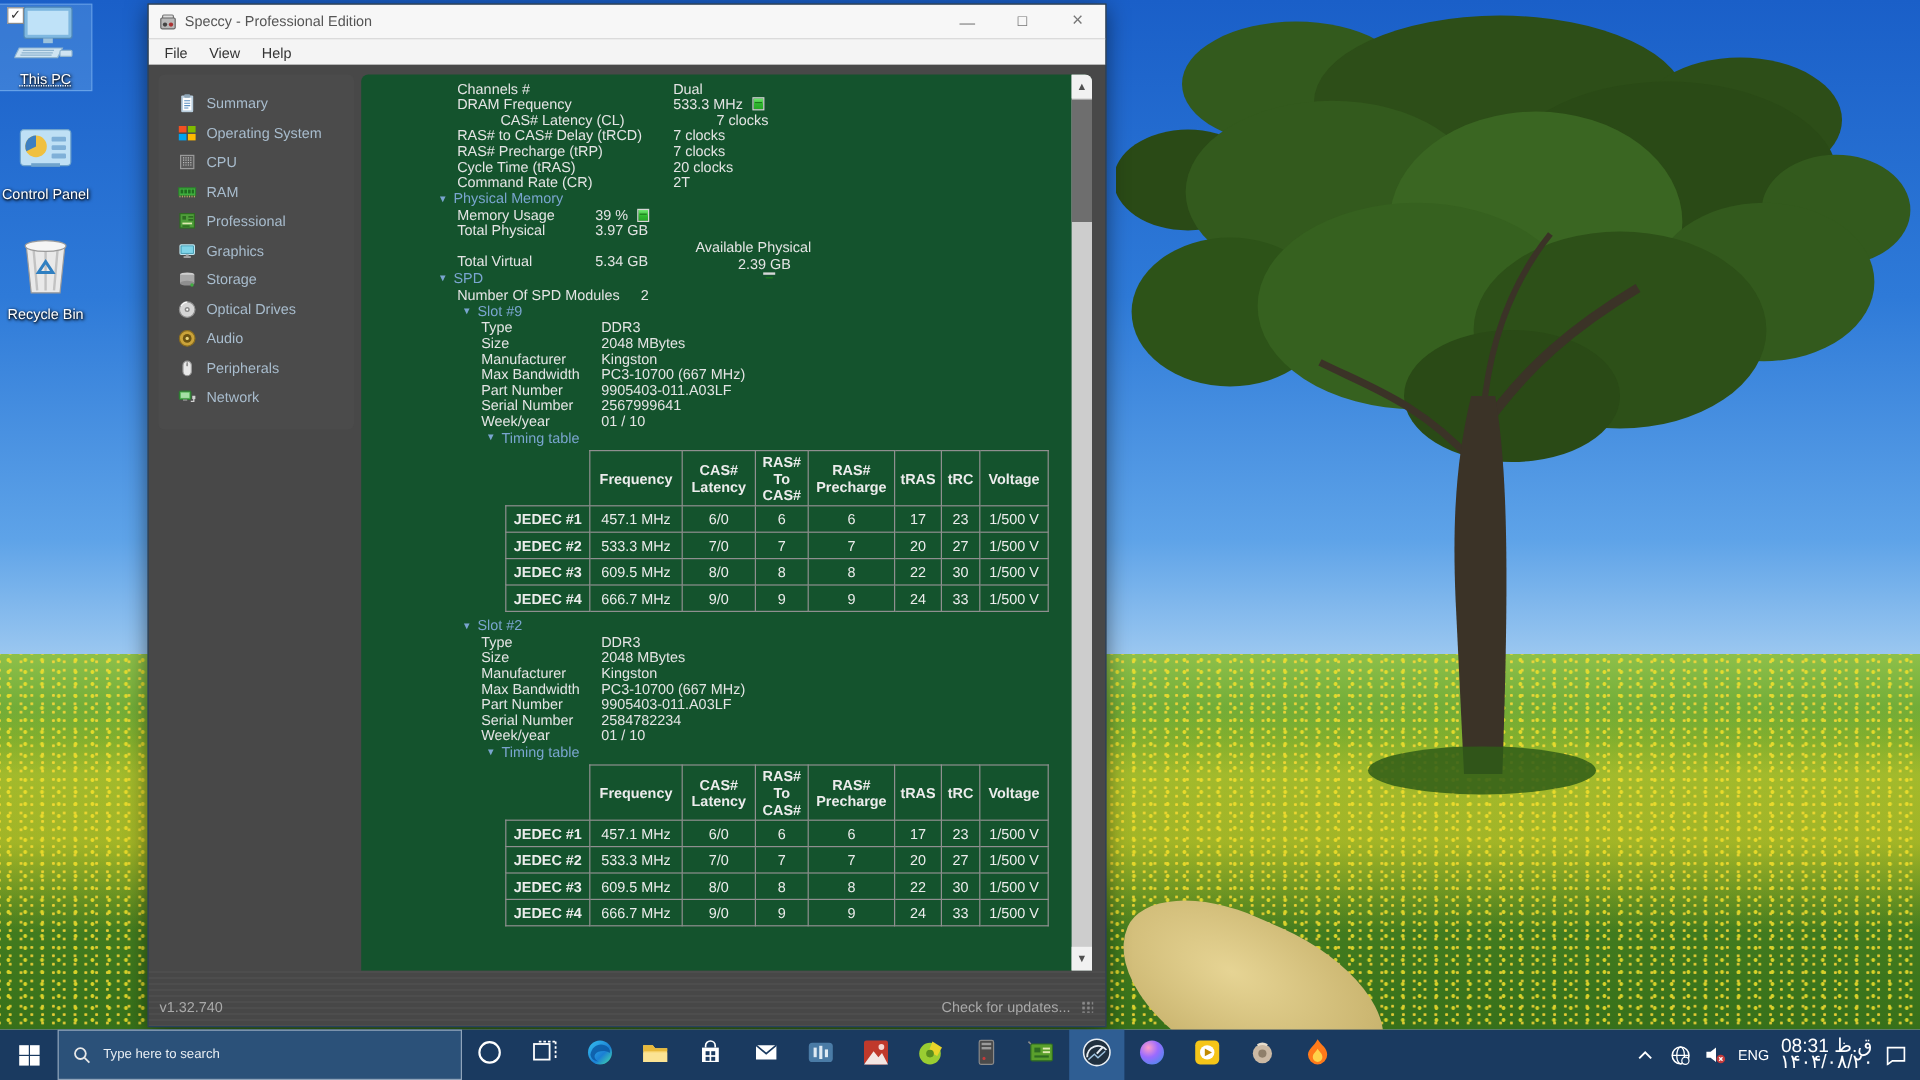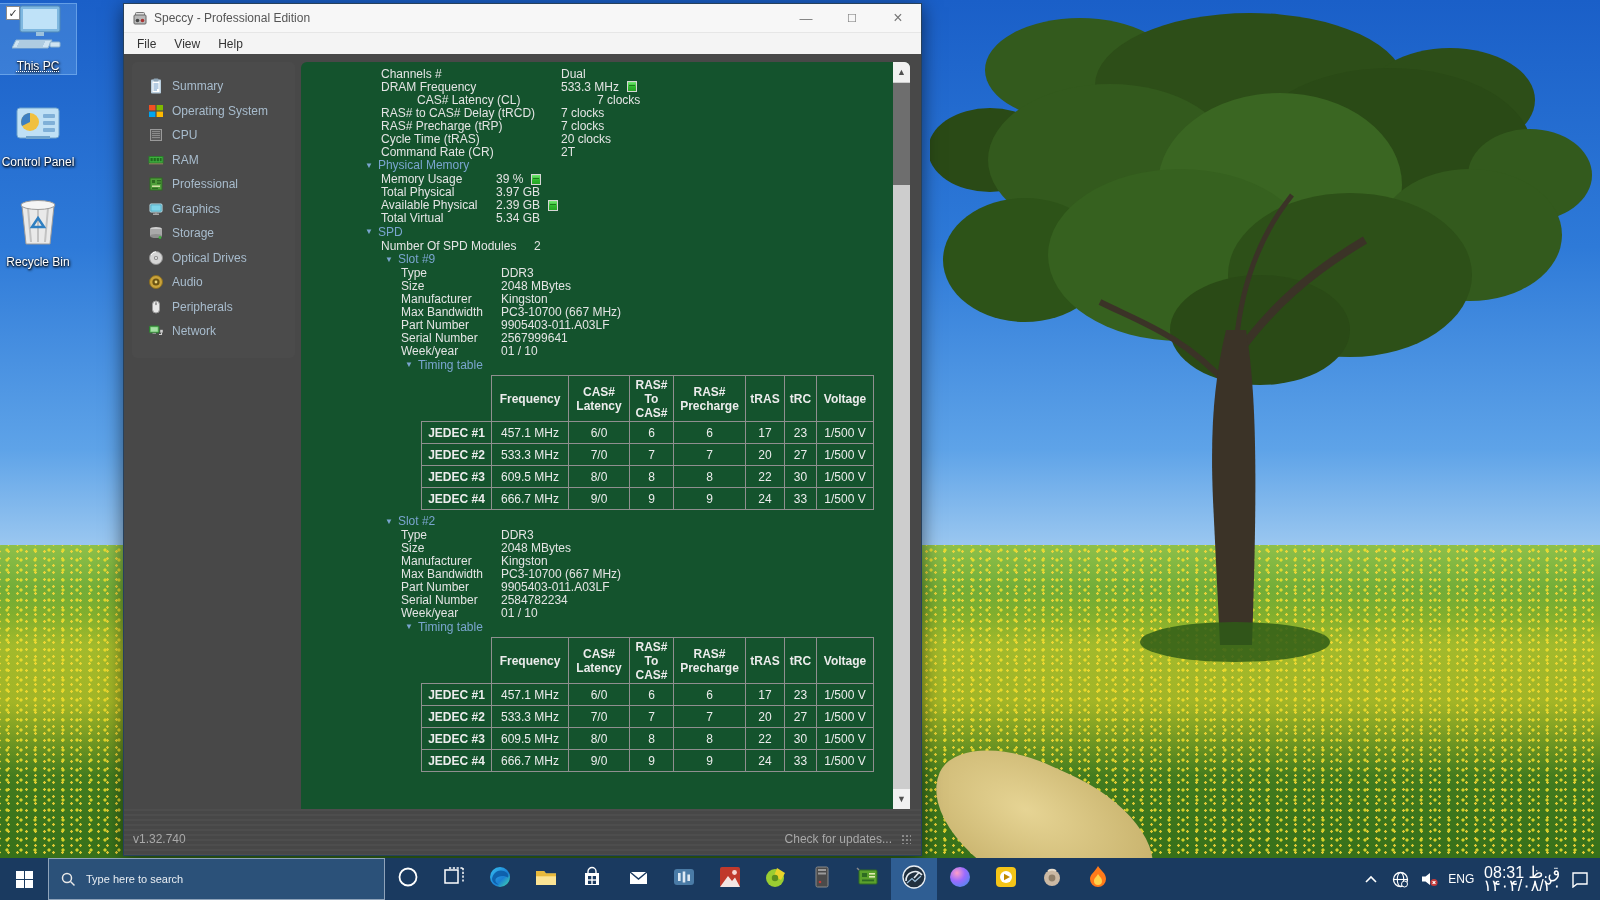--- a/index.html
+++ b/index.html
@@ -347,21 +347,21 @@
           </div>
           <div class="row" style="padding-left: 80px;">
             <span class="lab" style="width: 115px;">Memory Usage</span>
             <span class="val">39 %</span>
             <span class="gi"></span>
           </div>
           <div class="row" style="padding-left: 80px;">
             <span class="lab" style="width: 115px;">Total Physical</span>
             <span class="val">3.97 GB</span>
           </div>
-          <div class="row" style="padding-left: 80px;">
+          <div class="row" style="padding-left: 80px; flex-direction: column;">
             <span class="lab" style="width: 115px;">Available Physical</span>
             <span class="val">2.39 GB</span>
             <span class="gi"></span>
           </div>
           <div class="row" style="padding-left: 80px;">
             <span class="lab" style="width: 115px;">Total Virtual</span>
             <span class="val">5.34 GB</span>
           </div>
           <div class="sechead" style="padding-left: 64px;">
             <span class="arrow">▼</span>

